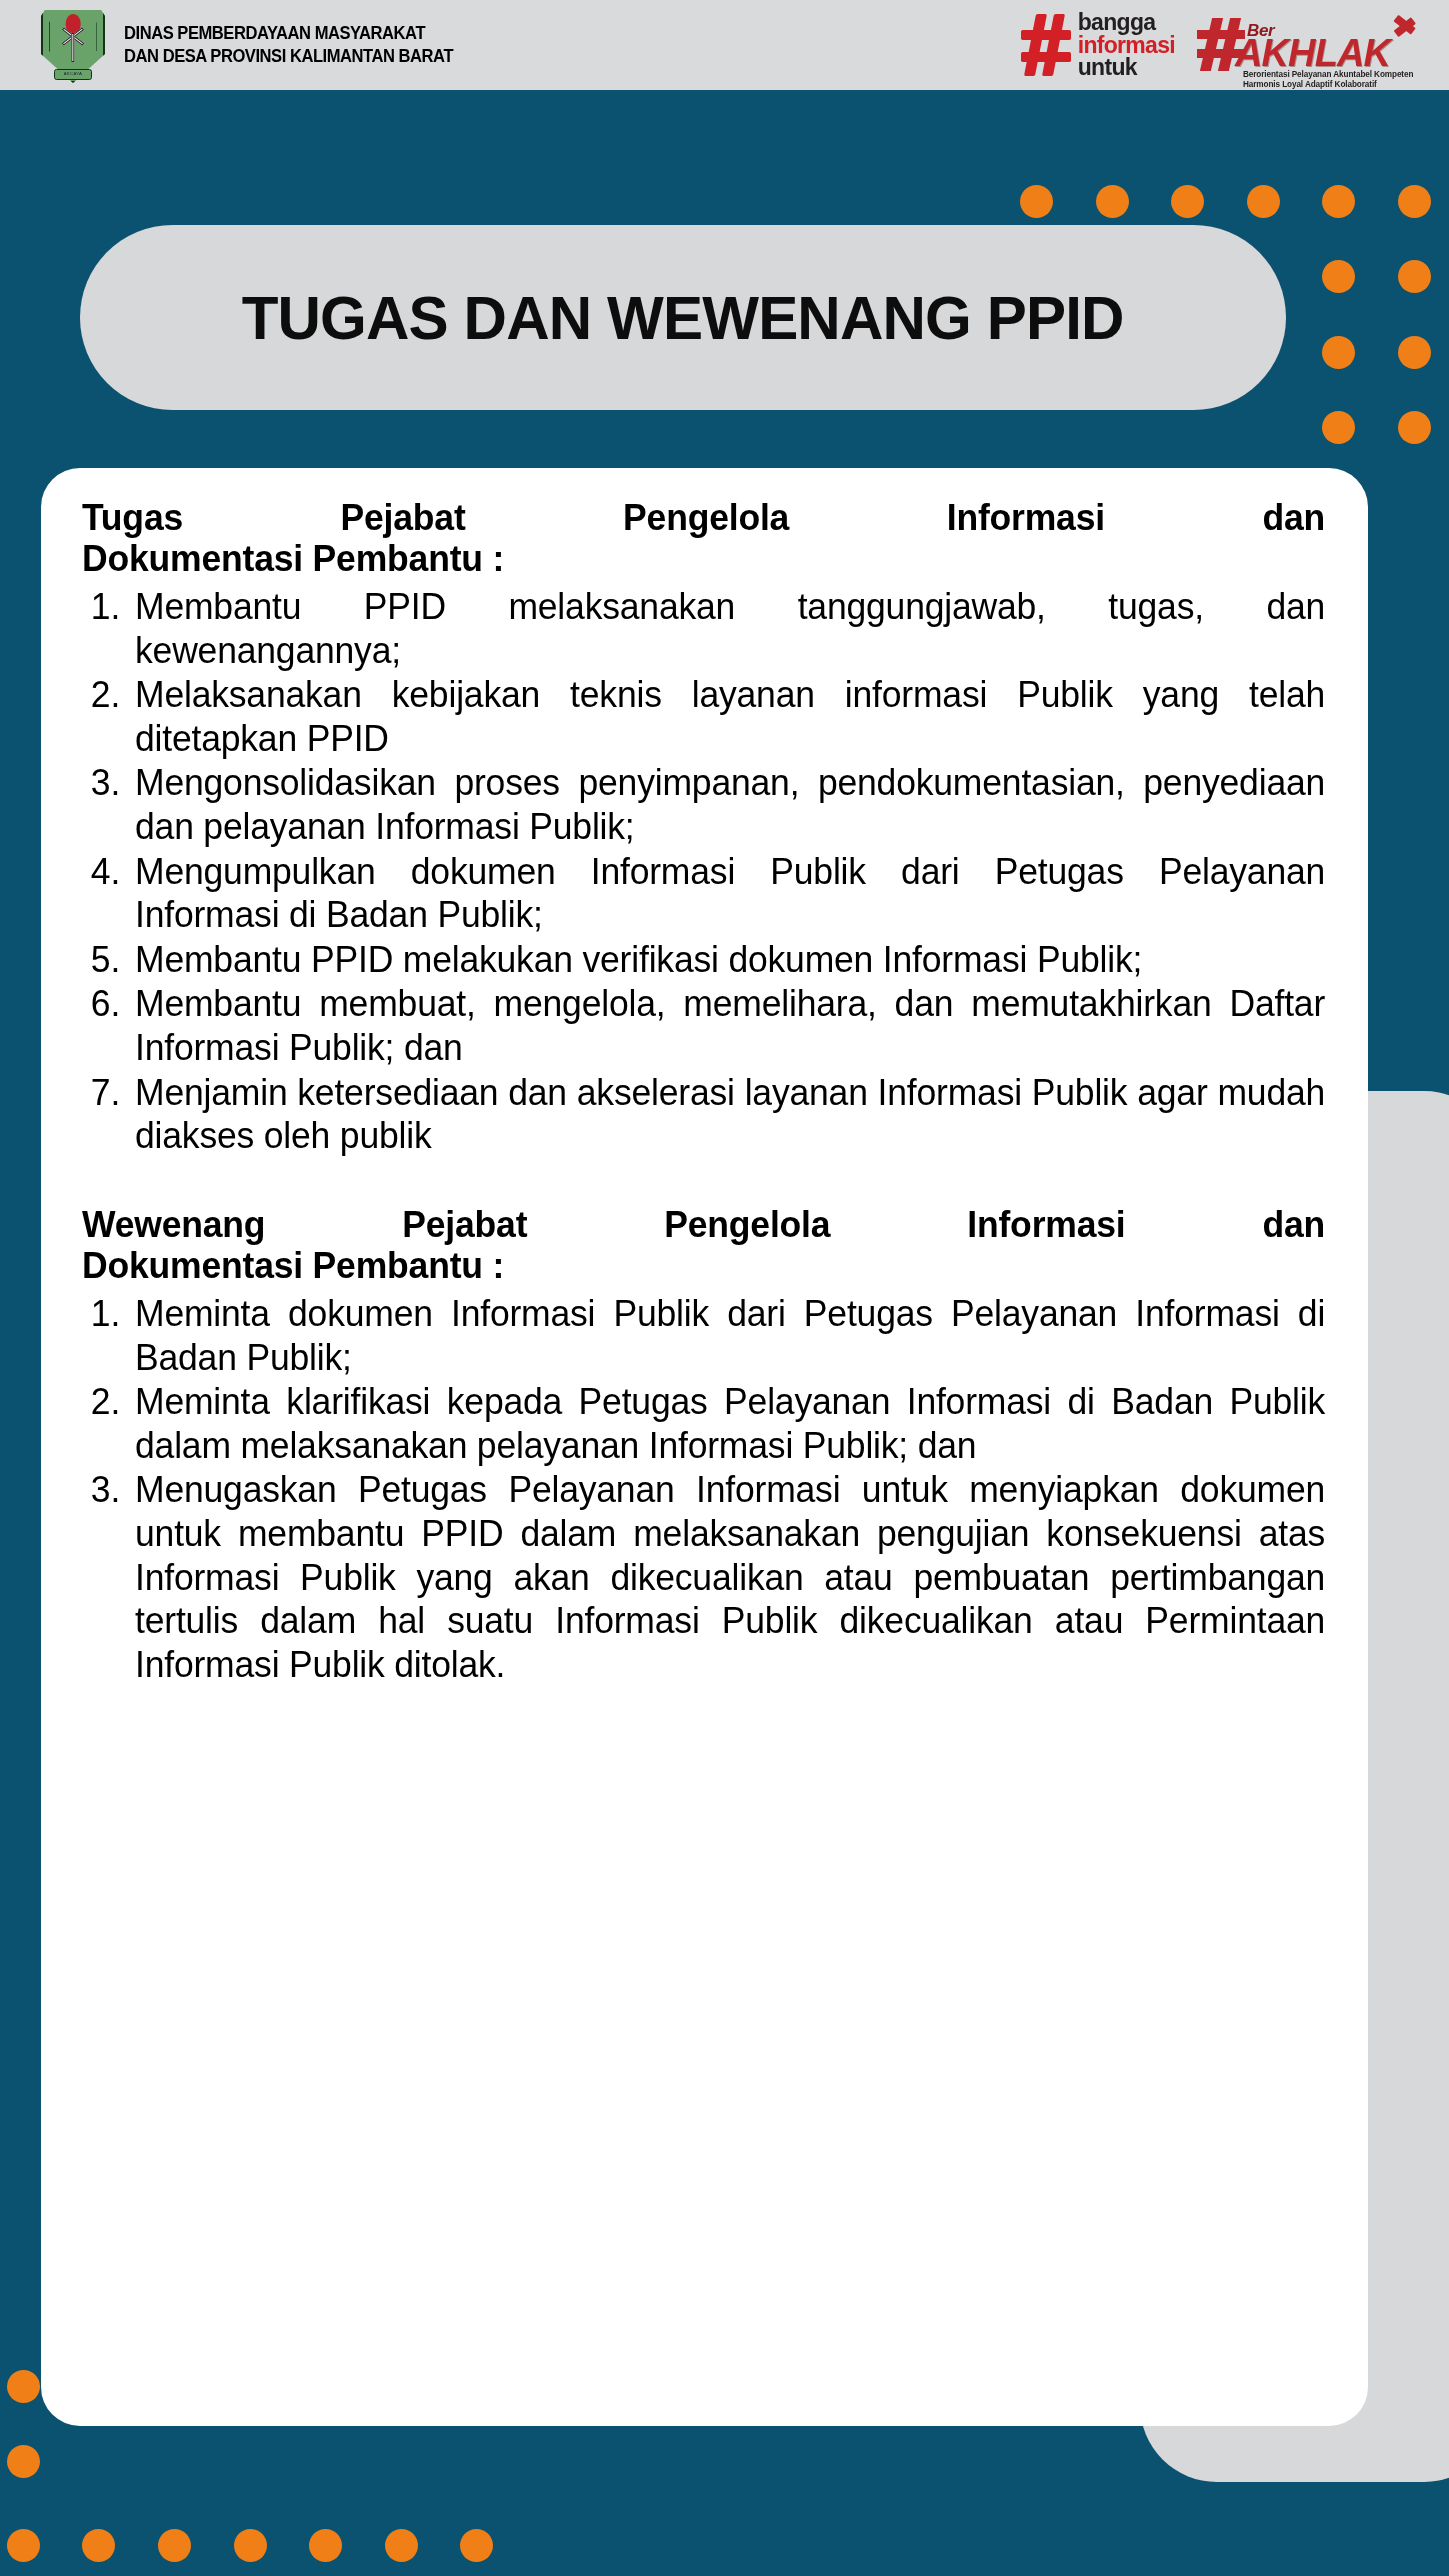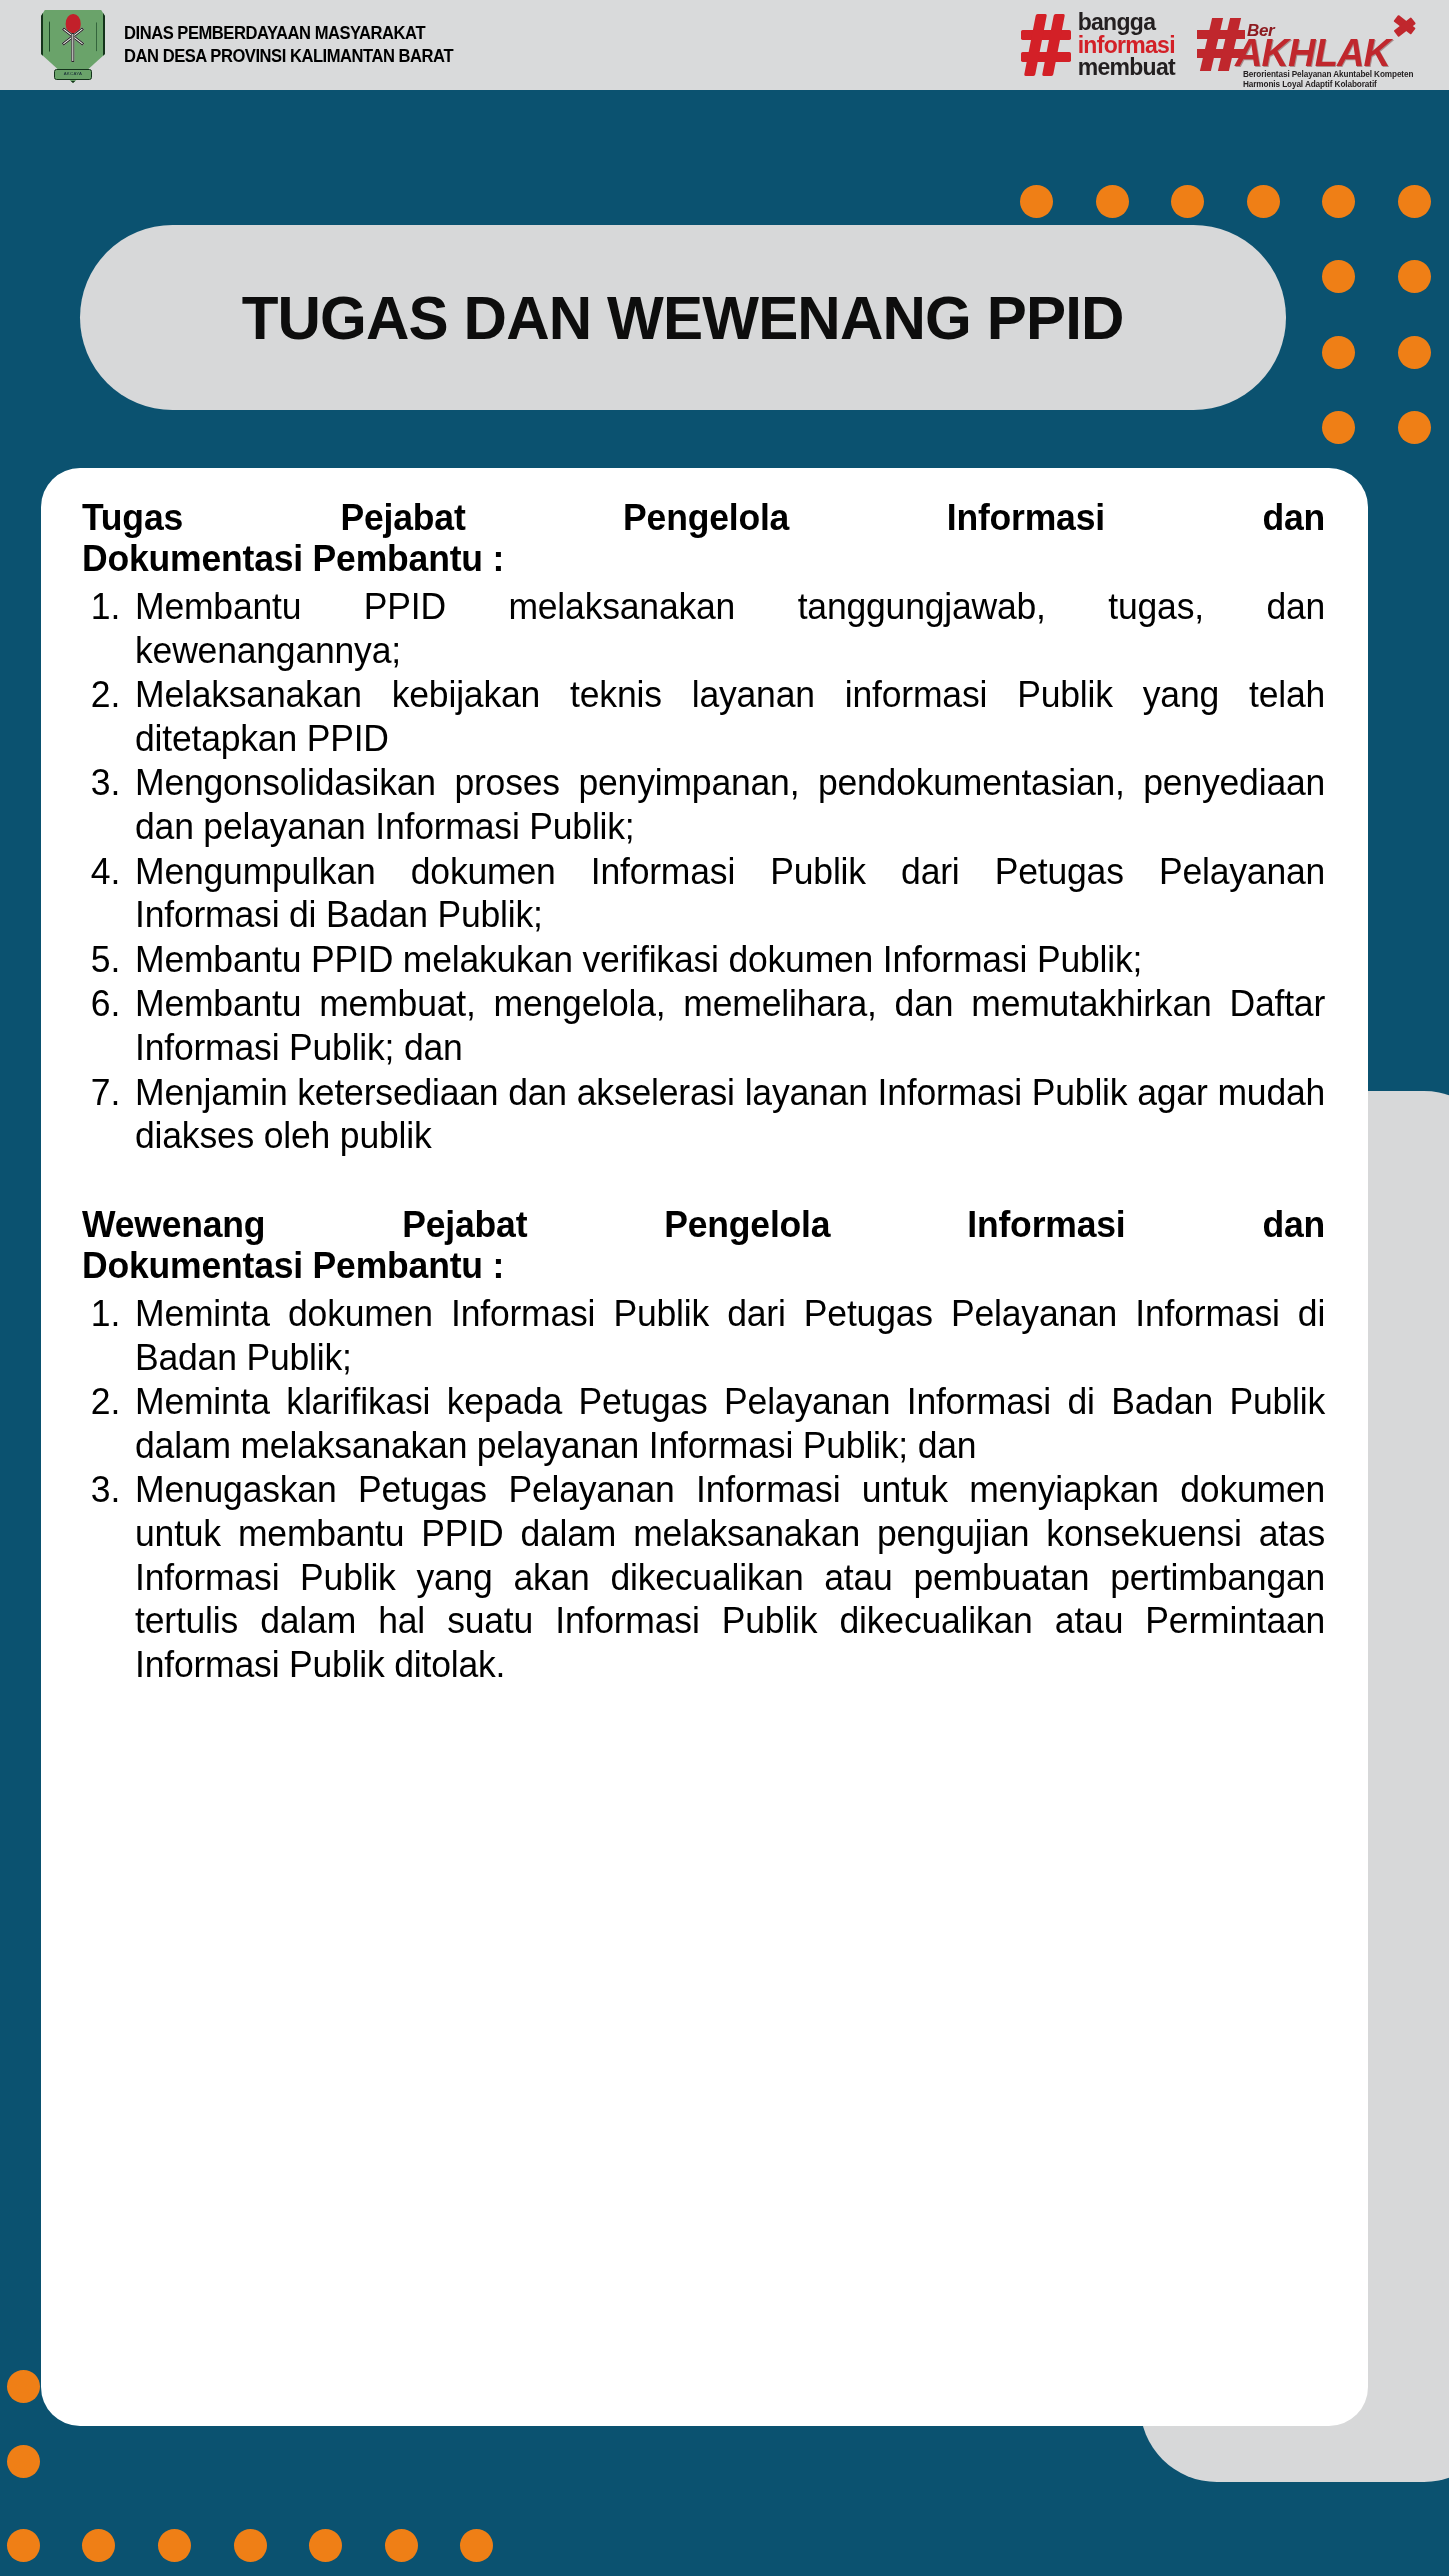--- a/index.html
+++ b/index.html
@@ -180,21 +180,21 @@
     <div class="bmb">
       <div class="bmb-hash">
         <i class="h1"></i>
           <i class="h2"></i>
           <i class="v1"></i>
           <i class="v2"></i>
       </div>
       <div class="bmb-words">
         <div class="w1">bangga</div>
         <div class="w2">informasi</div>
-        <div class="w3">membuat</div>
+        <div class="w3">untuk</div>
       </div>
     </div>
 
     <div class="akh">
       <div class="ahash">
         <i class="h1"></i>
           <i class="h2"></i>
           <i class="v1"></i>
           <i class="v2"></i>
       </div>

